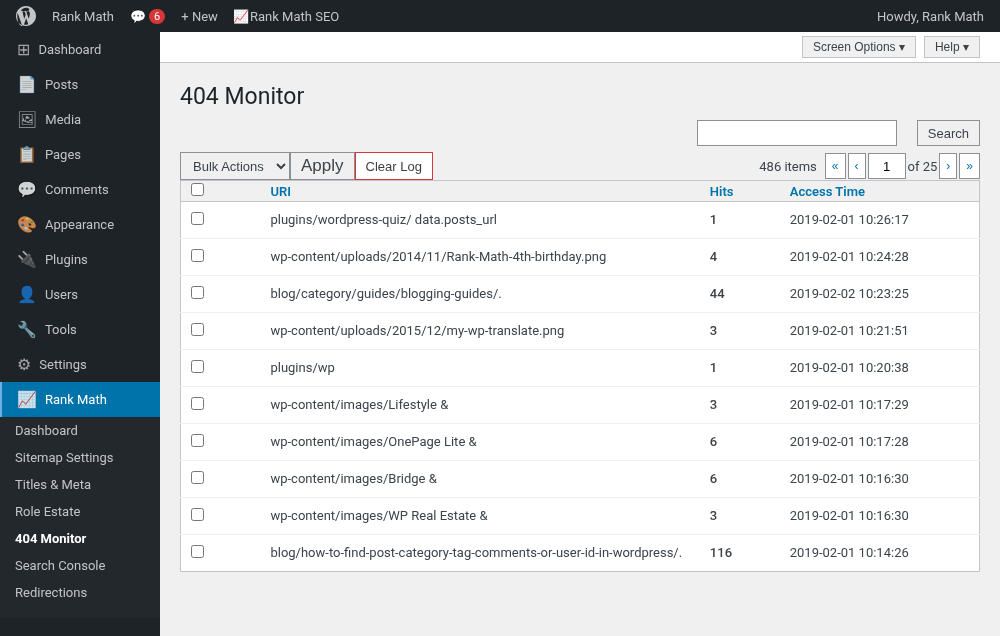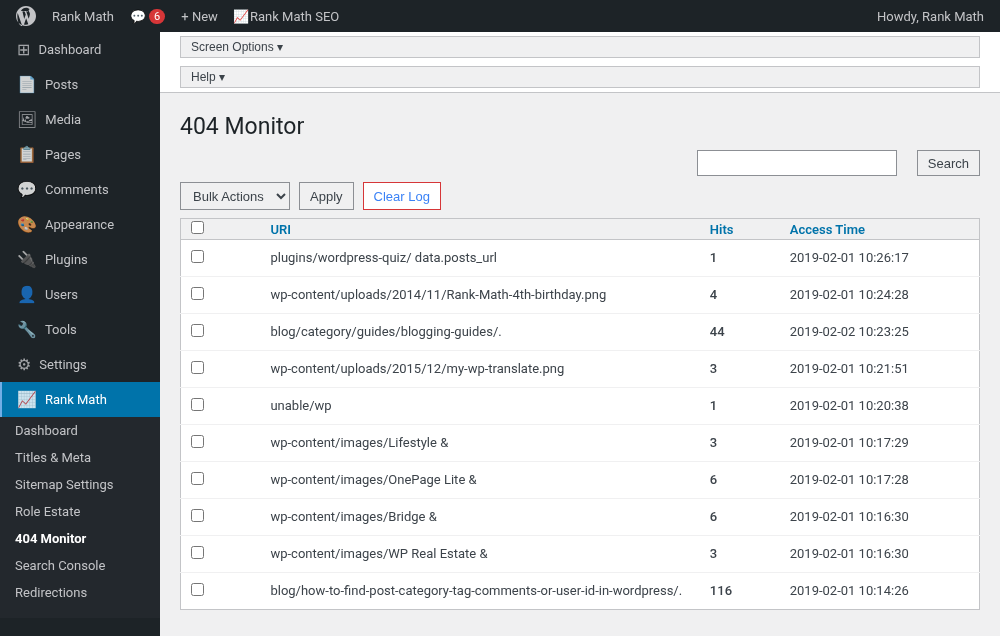--- a/index.html
+++ b/index.html
@@ -104,22 +104,22 @@
       color: #3c434a;
       margin-bottom: 15px;
       line-height: 1.5;
     }
     .page-description a { color: #0073aa; text-decoration: underline; cursor: pointer; }
 
     
     .table-toolbar {
       display: flex;
       align-items: center;
-      margin-bottom: 8px;
-      gap: 9px;
+      margin-bottom: 0;
+      gap: 0;
     }
     .toolbar-right {
       margin-left: auto;
       display: flex;
       align-items: center;
       gap: 8px;
     }
     .items-count {
       font-size: 13px;
       color: #3c434a;
@@ -188,28 +188,28 @@
       color: #3c434a;
       display: flex;
       align-items: center;
       gap: 4px;
     }
     .btn-apply {
       background: #f0f0f1;
       border: 1px solid #8c8f94;
       padding: 3px 10px;
       cursor: pointer;
-      font-size: 13px;
+      font-size: 17px;
       height: 28px;
       color: #3c434a;
     }
     .btn-clear-log {
       background: #fff;
       border: 1px solid #d63638;
-      color: #3b82f6;
+      color: #404040;
       padding: 3px 10px;
       cursor: pointer;
       font-size: 13px;
       height: 28px;
       font-weight: 500;
     }
 
     
     .data-table {
       width: 100%;
@@ -242,21 +242,20 @@
 
     
     .top-bar {
       background: #fff;
       border-bottom: 1px solid #c3c4c7;
       padding: 4px 20px;
       display: flex;
       justify-content: flex-end;
       gap: 8px;
       flex-shrink: 0;
-      flex-direction: column;
     }
     .top-bar-btn {
       background: #f0f0f1;
       border: 1px solid #c3c4c7;
       padding: 3px 10px;
       cursor: pointer;
       font-size: 12px;
       color: #3c434a;
       display: flex;
       align-items: center;
@@ -340,24 +339,24 @@
     </div>
     <div class="sidebar-menu-item rank-math-parent">
       <span class="menu-icon">📈</span>
       <span>Rank Math</span>
     </div>
     <div class="sidebar-submenu">
       <div class="sidebar-submenu-item">
         <span>Dashboard</span>
       </div>
       <div class="sidebar-submenu-item">
+        <span>Sitemap Settings</span>
+      </div>
+      <div class="sidebar-submenu-item">
         <span>Titles &amp; Meta</span>
-      </div>
-      <div class="sidebar-submenu-item">
-        <span>Sitemap Settings</span>
       </div>
       <div class="sidebar-submenu-item">
         <span>Role Estate</span>
       </div>
       <div class="sidebar-submenu-item rank-math-active">
         <span>404 Monitor</span>
       </div>
       <div class="sidebar-submenu-item">
         <span>Search Console</span>
       </div>
@@ -399,20 +398,31 @@
         <select class="btn-bulk" style="height:28px; padding:0 8px; background:#f0f0f1; border:1px solid #8c8f94; font-size:13px; color:#3c434a; cursor:pointer;">
           <option>Bulk Actions</option>
         </select>
         <button class="btn-apply">
           <span>Apply</span>
         </button>
         <button class="btn-clear-log">
           <span>Clear Log</span>
         </button>
 
+        <div class="toolbar-right">
+          <span class="items-count">486 items</span>
+          <div class="pagination">
+            <button class="pagination-btn">«</button>
+            <button class="pagination-btn">‹</button>
+            <input type="text" class="pagination-input" value="1" style="">
+            <span class="pagination-of">of <span>25</span></span>
+            <button class="pagination-btn">›</button>
+            <button class="pagination-btn">»</button>
+          </div>
+        </div>
       </div>
 
       <table class="data-table">
         <thead>
           <tr>
             <th class="checkbox-col">
               <input type="checkbox" style="">
             </th>
             <th class="uri-col sortable">
               <span>URI</span>
@@ -455,21 +465,21 @@
       <input type="checkbox" style="">
     </td>
     <td class="uri-col">wp-content/uploads/2015/12/my-wp-translate.png</td>
     <td class="hits-col">3</td>
     <td class="access-col">2019-02-01 10:21:51</td>
   </tr>
             <tr>
     <td class="checkbox-col">
       <input type="checkbox" style="">
     </td>
-    <td class="uri-col">unable/wp</td>
+    <td class="uri-col">plugins/wp</td>
     <td class="hits-col">1</td>
     <td class="access-col">2019-02-01 10:20:38</td>
   </tr>
             <tr>
     <td class="checkbox-col">
       <input type="checkbox" style="">
     </td>
     <td class="uri-col">wp-content/images/Lifestyle &amp;</td>
     <td class="hits-col">3</td>
     <td class="access-col">2019-02-01 10:17:29</td>

